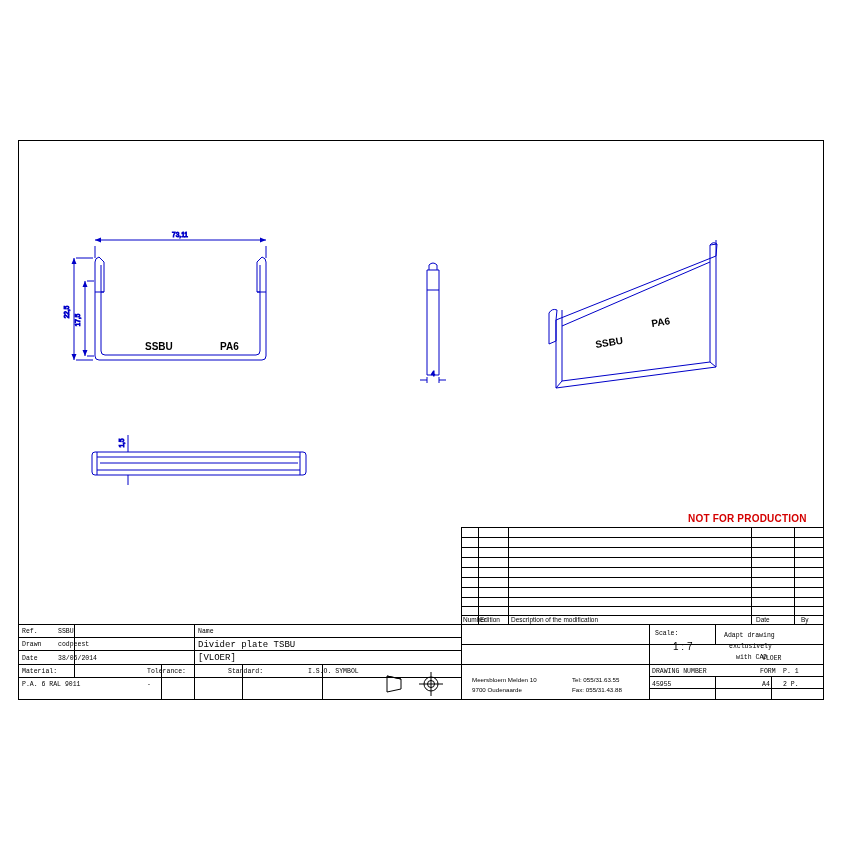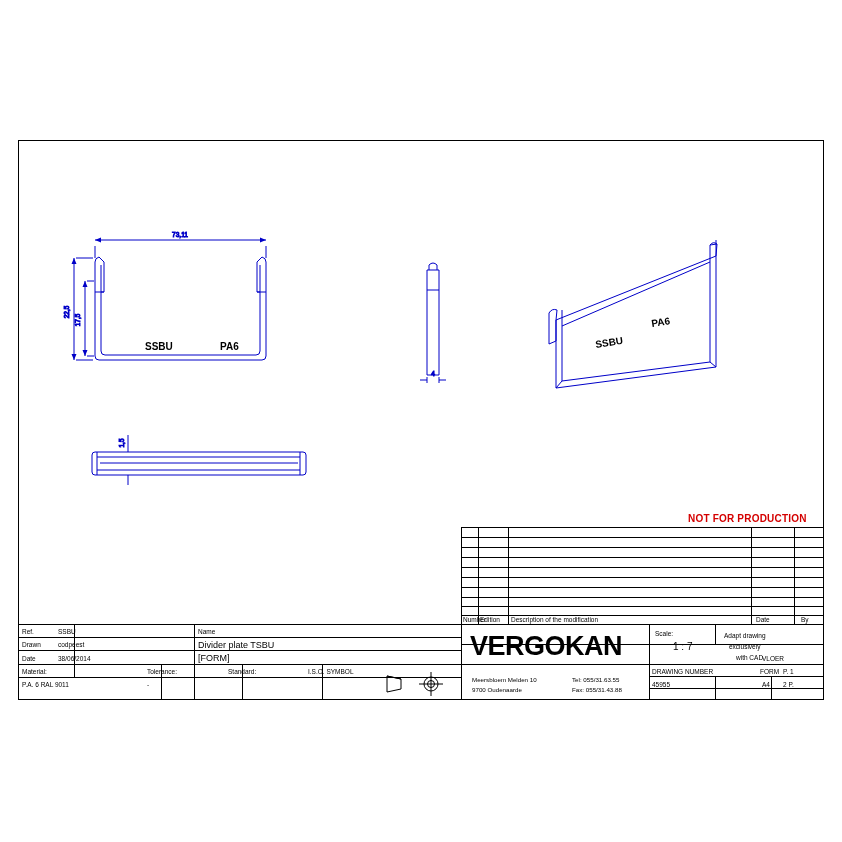--- a/index.html
+++ b/index.html
@@ -102,21 +102,21 @@
     position: absolute;
     background: #000000;
   }
   .tb-h { height: 1px; }
   .tb-v { width: 1px; }
   .lbl {
     position: absolute;
     font-size: 6.5px;
     color: #000000;
     white-space: nowrap;
-    font-family: Liberation Sans, sans-serif;
+    font-family: Liberation Mono, monospace;
   }
   .lbl.big {
     font-size: 9px;
   }
   .logo {
     position: absolute;
     left: 470px;
     top: 632px;
     width: 175px;
     height: 28px;
@@ -301,34 +301,33 @@
   <span class="lbl" style="left:58px;top:655px">38/06/2014</span>
   <span class="lbl" style="left:22px;top:668px">Material:</span>
   <span class="lbl" style="left:22px;top:681px">P.A. 6 RAL 9011</span>
   <span class="lbl" style="left:147px;top:668px">Tolerance:</span>
   <span class="lbl" style="left:147px;top:681px">-</span>
   <span class="lbl" style="left:228px;top:668px">Standard:</span>
   <span class="lbl" style="left:308px;top:668px">I.S.O. SYMBOL</span>
 
   <span class="lbl" style="left:198px;top:628px">Name</span>
   <span class="lbl big" style="left:198px;top:640px">Divider plate TSBU</span>
-  <span class="lbl big" style="left:198px;top:653px">[FORM]</span>
+  <span class="lbl big" style="left:198px;top:653px">[VLOER]</span>
 
   <svg class="art" viewBox="0 0 842 842" width="842" height="842">
     <g stroke="#000" stroke-width="1" fill="none">
       <path d="M387 676 L387 692 L401 689 L401 679 Z"></path>
       <line x1="387" y1="676" x2="401" y2="679"></line>
       <circle cx="431" cy="684" r="7"></circle>
       <circle cx="431" cy="684" r="3.5"></circle>
       <line x1="419" y1="684" x2="443" y2="684"></line>
       <line x1="431" y1="672" x2="431" y2="696"></line>
     </g>
   </svg>
 
-  <div class="logo">VERGOKAN</div>
   <div class="addr" style="left:472px;top:676px">Meersbloem Melden 10</div>
   <div class="addr" style="left:472px;top:686px">9700 Oudenaarde</div>
   <div class="addr" style="left:572px;top:676px">Tel: 055/31.63.55</div>
   <div class="addr" style="left:572px;top:686px">Fax: 055/31.43.88</div>
 
   <span class="lbl" style="left:655px;top:630px">Scale:</span>
   <span class="scaleval" style="left:673px;top:641px">1 : 7</span>
   <span class="lbl" style="left:724px;top:632px">Adapt drawing</span>
   <span class="lbl" style="left:729px;top:643px">exclusively</span>
   <span class="lbl" style="left:736px;top:654px">with CAD</span>

